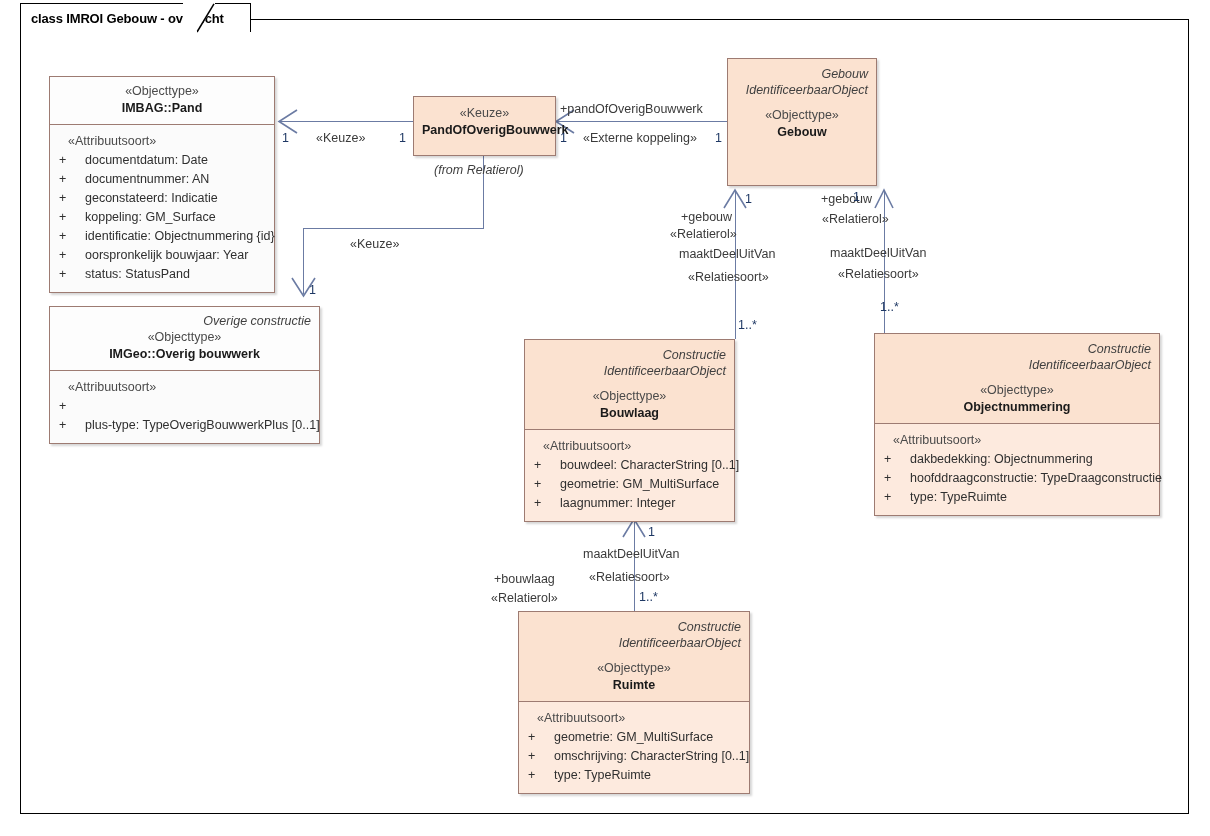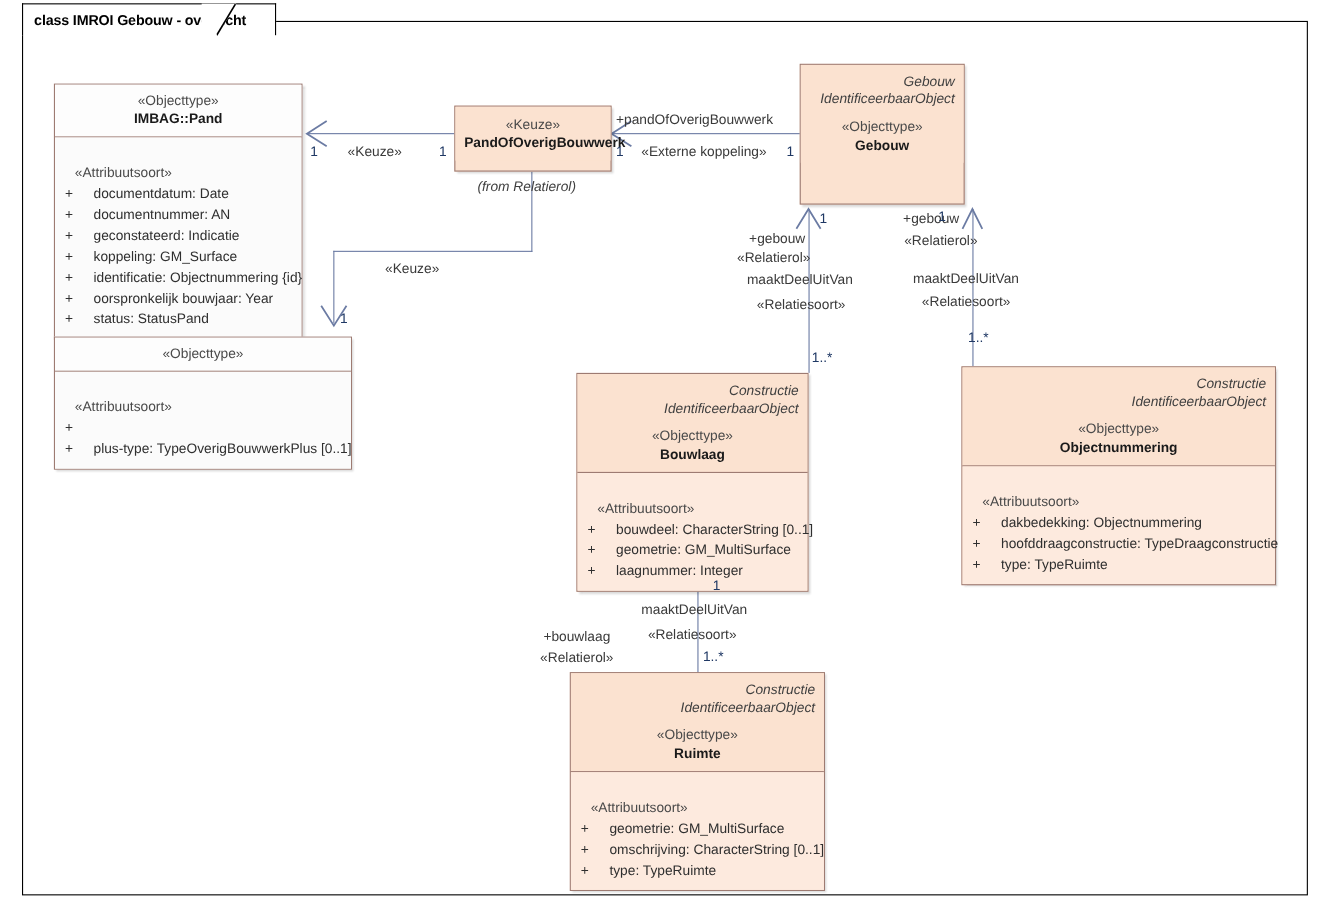--- a/index.html
+++ b/index.html
@@ -111,21 +111,20 @@
     color: #1a1a1a;
     line-height: 17px;
     white-space: nowrap;
   }
   .attr-head {
     font-size: 12.5px;
     color: #4a4a4a;
     padding-left: 12px;
     line-height: 19px;
     white-space: nowrap;
-    margin-top: 16px;
   }
   .attr-row {
     display: flex;
     font-size: 12.5px;
     color: #2f2f2f;
     line-height: 19px;
     white-space: nowrap;
   }
   .attr-row .vis {
     width: 26px;
@@ -279,21 +278,23 @@
       </div>
       <div class="attr-row">
         <span class="vis">+</span>
         <span class="txt">status: StatusPand</span>
       </div>
     </div>
   </div>
 
   <div class="cls white" style="left:49px; top:306px; width:271px;">
     <div class="hdr">
+      <div class="qual">Overige constructie</div>
       <div class="stereo">«Objecttype»</div>
+      <div class="cname">IMGeo::Overig bouwwerk</div>
     </div>
     <div class="sep"></div>
     <div class="body">
       <div class="attr-head">«Attribuutsoort»</div>
       <div class="attr-row">
         <span class="vis">+</span>
       </div>
       <div class="attr-row">
         <span class="vis">+</span>
         <span class="txt">plus-type: TypeOverigBouwwerkPlus [0..1]</span>

